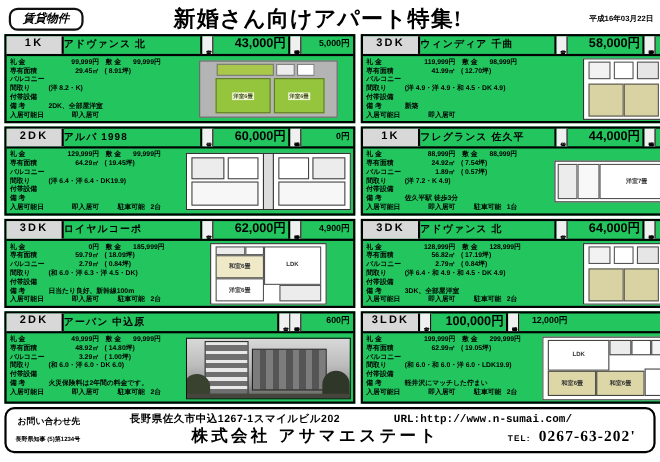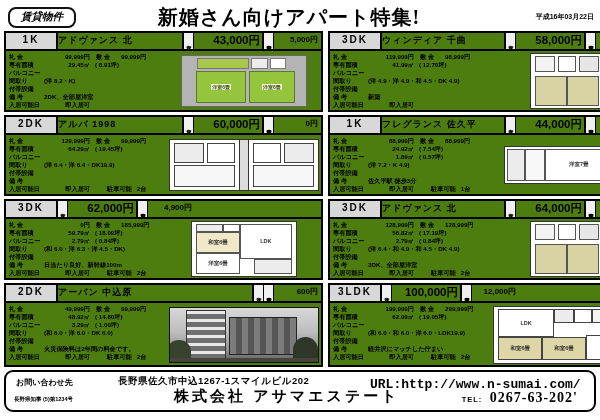--- a/index.html
+++ b/index.html
@@ -7,21 +7,21 @@
         font-family:"Liberation Sans","DejaVu Sans",sans-serif;color:#000;box-sizing:border-box;padding:4px 4px 0;}
   
   .hdr{display:flex;align-items:center;height:26px;}
   .badge{font-size:10.5px;font-style:italic;font-weight:700;border:2px solid #111;border-radius:8px;
          padding:1px 11px 2px;margin-left:4px;white-space:nowrap;}
   .title{flex:1;text-align:center;font-family:"Liberation Serif","DejaVu Serif",serif;
          font-weight:700;font-size:20px;letter-spacing:1px;}
   .hdate{width:92px;font-size:7px;text-align:right;margin-right:2px;font-weight:700;}
   
   .grid{display:grid;grid-template-columns:1fr 1fr;gap:3px 5px;margin-top:1px;}
-  .card{border:2px solid #000;height:81px;background:#4d7c0f;display:flex;flex-direction:column;box-sizing:border-box;}
+  .card{border:2px solid #000;height:81px;background:#22c55e;display:flex;flex-direction:column;box-sizing:border-box;}
   .card.tall{height:84px;}
   .chead{display:flex;height:16px;border-bottom:2px solid #000;font-weight:700;flex:0 0 16px;}
   .ctype{width:50px;background:#d8d8d8;border-right:2px solid #000;text-align:center;
          font-size:10px;line-height:14px;letter-spacing:2px;}
   .cname{flex:1;text-align:left;font-size:9px;line-height:14px;border-right:2px solid #000;letter-spacing:1px;white-space:nowrap;overflow:hidden;}
   .vlab{width:9px;border-right:1px solid #000;font-size:5px;writing-mode:vertical-rl;text-orientation:upright;
         text-align:center;background:#f0f0f0;line-height:9px;overflow:hidden;}
   .cprice{width:66px;text-align:right;font-size:11.5px;line-height:14px;padding-right:2px;border-right:2px solid #000;white-space:nowrap;}
   .cfee{width:44px;text-align:right;font-size:8px;line-height:14px;padding-right:3px;white-space:nowrap;}
   
@@ -82,21 +82,21 @@
   .l8-c1{left:41%;top:5%;width:14%;height:24%;border:1px solid #444;background:#ececec;}
   .l8-c2{left:55%;top:5%;width:12%;height:24%;border:1px solid #444;}
   .l8-c3{left:67%;top:5%;width:14%;height:24%;border:1px solid #444;background:#f4f4f4;}
   .l8-b1{left:3%;top:55%;width:30%;height:40%;background:#ddd6a6;border:1px solid #444;}
   .l8-b2{left:33%;top:55%;width:30%;height:40%;background:#ddd6a6;border:1px solid #444;}
   .l8-b3{left:63%;top:50%;width:34%;height:45%;background:#fff;border:1px solid #444;}
   
   .contact{margin:3px 0 16px;border:2px solid #000;border-radius:9px;height:38px;position:relative;text-align:center;}
   .f-inq{position:absolute;left:10px;top:5px;font-size:8px;font-weight:700;}
   .f-addr{position:absolute;left:112px;top:3px;font-size:9.5px;font-weight:700;letter-spacing:.5px;}
-  .f-url{position:absolute;left:364px;top:5px;font-size:13px;font-weight:700;font-family:"Liberation Mono","DejaVu Sans Mono",monospace;}
+  .f-url{position:absolute;left:352px;top:5px;font-size:10px;font-weight:700;font-family:"Liberation Mono","DejaVu Sans Mono",monospace;}
   .f-lic{position:absolute;left:8px;top:24px;font-size:5.5px;font-weight:700;}
   .f-co{position:absolute;left:168px;top:15px;font-size:15px;font-weight:600;letter-spacing:3px;white-space:nowrap;}
   .f-tel{position:absolute;right:16px;top:16px;white-space:nowrap;}
   .tel-l{font-size:7.5px;letter-spacing:1px;font-weight:700;margin-right:3px;}
   .tel-n{font-size:14px;font-family:"Liberation Serif","DejaVu Serif",serif;font-weight:700;letter-spacing:1px;}
 </style>
 </head>
 <body>
 
 <div class="page">
@@ -344,20 +344,21 @@
               </div>
 
           </div>
         </div>
       </div>
     </section>
 
     <section class="card">
       <div class="chead">
         <div class="ctype">3DK</div>
+        <div class="cname">ロイヤルコーポ</div>
         <div class="vlab">家賃</div>
         <div class="cprice">62,000円</div>
         <div class="vlab">管理費</div>
         <div class="cfee">4,900円</div>
       </div>
       <div class="cbody">
         <div class="details">
           <div class="drow">
               <span class="dl w1">礼 金</span>
               <span class="dv w2">0円</span>

